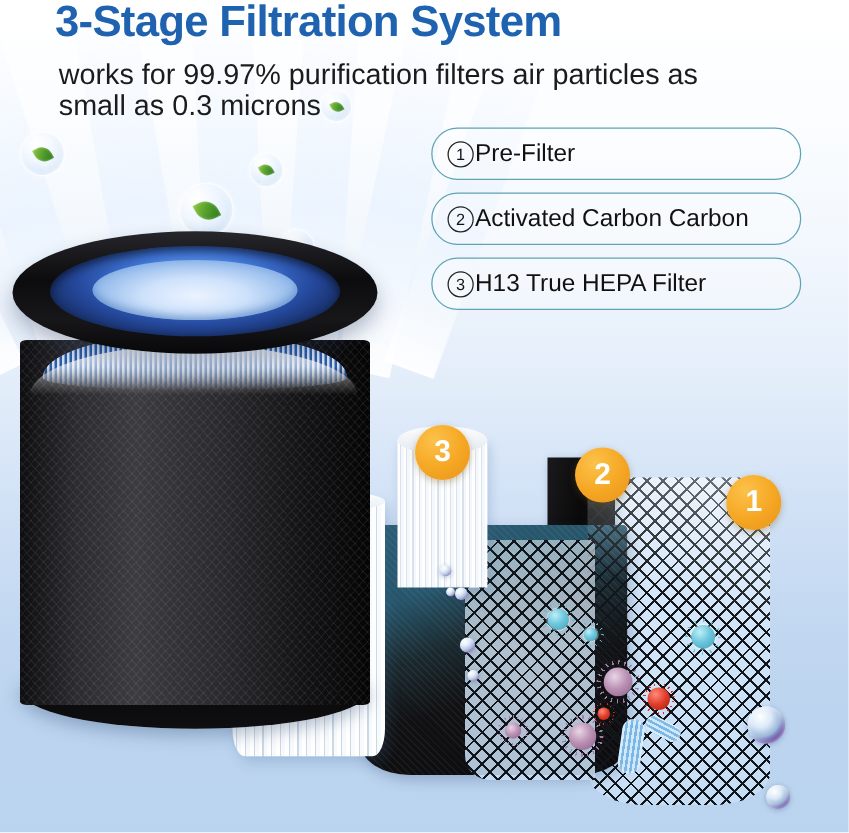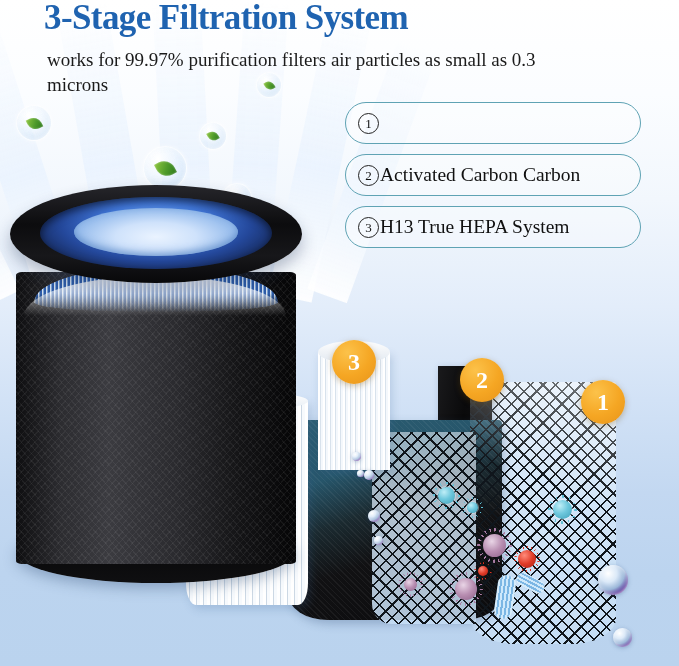--- a/index.html
+++ b/index.html
@@ -4,21 +4,20 @@
 <style>
   html,body{margin:0;padding:0;}
   body{
     width:679px;height:666px;
     font-family:"Liberation Sans", sans-serif;
     overflow:hidden;
   }
   #stage{
     position:relative;width:679px;height:666px;overflow:hidden;
     background:linear-gradient(180deg,#ffffff 0%,#fbfdff 14%,#f2f7fd 30%,#e3edfa 46%,#d2e2f6 60%,#c3d8f1 74%,#bcd4ef 86%,#bad3ee 100%);
-    font-family:Liberation Serif, serif;
   }
 
   
   .rays{position:absolute;left:0;top:0;width:679px;height:330px;overflow:hidden;}
   .ray{
     position:absolute;bottom:0;transform-origin:50% 100%;
     background:linear-gradient(to top,rgba(255,255,255,.92),rgba(228,240,255,.55) 45%,rgba(214,231,252,0));
     filter:blur(0.4px);
   }
 
@@ -39,21 +38,21 @@
 
   
   .title{
     position:absolute;left:44px;top:-2px;
     font-size:35px;font-weight:bold;color:#1f63b0;
     letter-spacing:-.6px;white-space:nowrap;
     text-shadow:0 1px 1px rgba(255,255,255,.8);
   }
   .subtitle{
     position:absolute;left:47px;top:47px;width:530px;
-    font-size:19px;line-height:25px;color:#1b1b1b;
+    font-size:23px;line-height:25px;color:#1b1b1b;
   }
 
   
   .pills{position:absolute;left:345px;top:102px;width:296px;}
   .pill{
     box-sizing:border-box;height:42px;margin-bottom:10px;
     border:1.6px solid #5fa3b4;border-radius:21px;
     background:rgba(255,255,255,.30);
     display:flex;align-items:center;padding-left:12px;
     color:#111;font-size:19.5px;white-space:nowrap;
@@ -248,28 +247,29 @@
   <div class="bub" style="left:75px;top:209px;width:26px;height:26px;">
     <div class="leaf" style="width:10px;height:10px;"></div>
   </div>
 
   <div class="title">3-Stage Filtration System</div>
   <div class="subtitle">works for 99.97% purification filters air particles as small as 0.3 microns</div>
 
   <div class="pills">
     <div class="pill">
       <span class="num">1</span>
+      <span>Pre-Filter</span>
     </div>
     <div class="pill">
       <span class="num">2</span>
       <span>Activated Carbon Carbon</span>
     </div>
     <div class="pill">
       <span class="num">3</span>
-      <span>H13 True HEPA System</span>
+      <span>H13 True HEPA Filter</span>
     </div>
   </div>
 
   <div class="mesh"></div>
 
   <div class="carbon-fin"></div>
   <div class="carbon-sheet"></div>
 
   <div class="mesh" style="left:470px;top:382px;background:repeating-linear-gradient(45deg,#10161c 0 1.6px,rgba(255,255,255,0) 1.6px 9px),repeating-linear-gradient(-45deg,#10161c 0 1.6px,rgba(255,255,255,0) 1.6px 9px);"></div>
   <div class="mesh" style="left:372px;top:432px;width:104px;height:192px;border-radius:0 0 0 20px;"></div>

